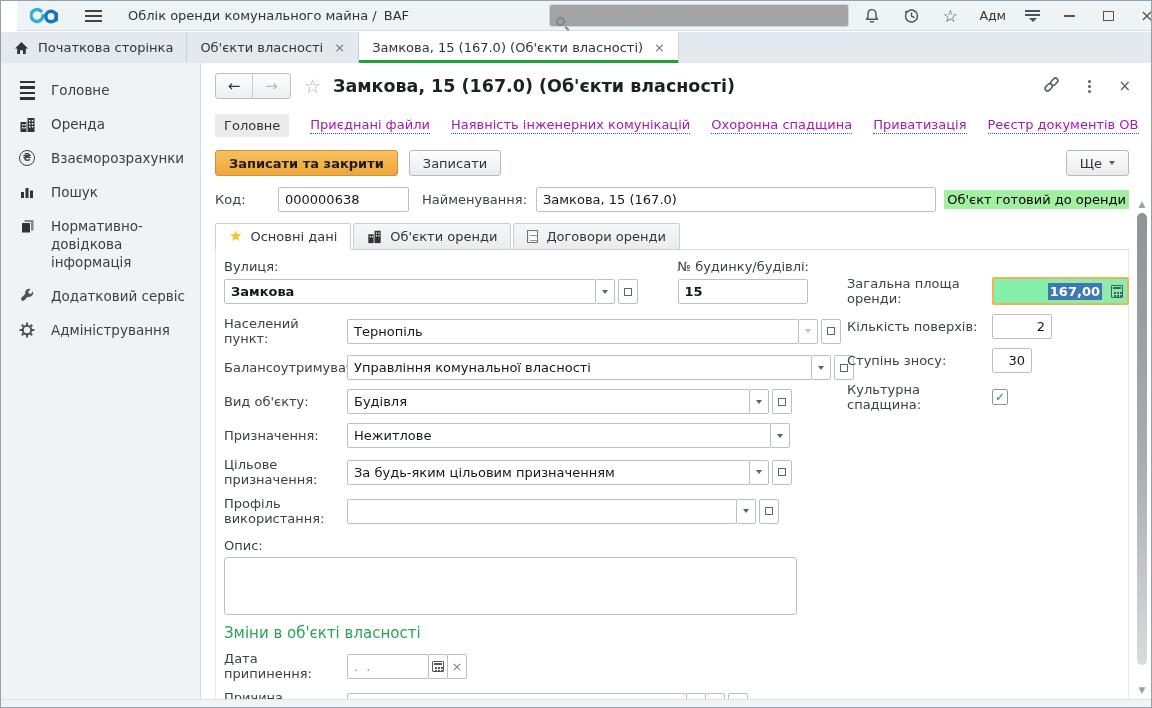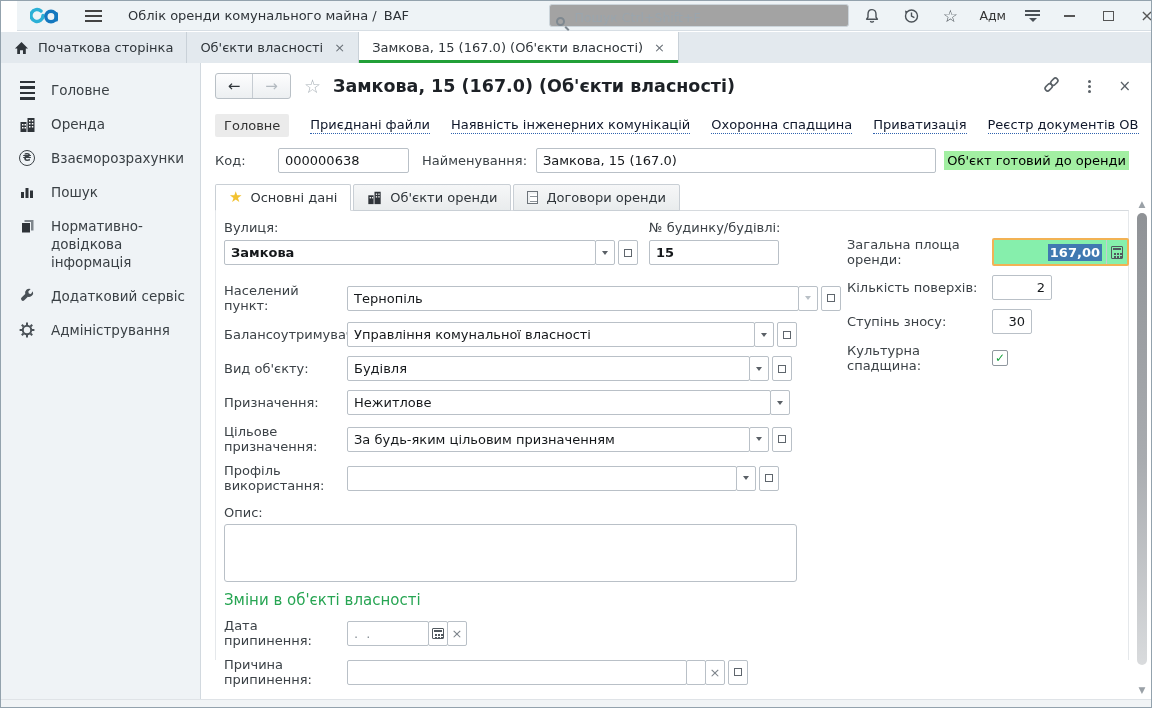--- a/index.html
+++ b/index.html
@@ -64,21 +64,21 @@
   .navbtn.back { color:#2f353a; border-right:1px solid #c6ccd2; }
   .navbtn.fwd { color:#b3bac0; }
   .title-star { margin-left:13px; font-size:19px; color:#a8b0b7; }
   .form-title { margin-left:12px; font-size:17.5px; font-weight:bold; color:#1d2126; white-space:nowrap; }
   .hdr-icons { margin-left:auto; display:flex; align-items:center; gap:27px; }
   .dots3 { display:flex; flex-direction:column; gap:2px; cursor:pointer; }
   .dots3 i { width:3px; height:3px; background:#5a6167; border-radius:50%; }
   .hdr-close { font-size:15px; color:#5a6167; cursor:pointer; }
 
   .navlinks { display:flex; align-items:center; gap:21px; padding:15px 14px 0 13px; font-size:13px; }
-  .navlink { color:#0f172a; cursor:pointer; border-bottom:1px dotted #2f62ae; padding-bottom:1px; white-space:nowrap; }
+  .navlink { color:#a21caf; cursor:pointer; border-bottom:1px dotted #2f62ae; padding-bottom:1px; white-space:nowrap; }
   .navlink.current { background:#ebebeb; color:#333; border-bottom:none; padding:4px 9px; border-radius:2px; }
 
   .cmdrow { display:flex; align-items:center; gap:11px; padding:13px 22px 0 13px; }
   .btn { height:26px; padding:0 13px; border:1px solid #b4bac0; border-radius:3px;
          background:linear-gradient(#fdfdfe,#e9ecee); font-size:13px; color:#2f353a;
          display:flex; align-items:center; gap:7px; cursor:pointer; white-space:nowrap; }
   .btn.primary { background:linear-gradient(#f8c05f,#efa63a); border-color:#c89243; font-weight:bold; color:#1d1d1d; }
   .btn.more { margin-left:auto; }
   .caret { width:0; height:0; border-left:3.5px solid transparent; border-right:3.5px solid transparent;
            border-top:4.5px solid #5a6066; }
@@ -110,21 +110,21 @@
 
   .frow { display:flex; align-items:center; margin-bottom:9px; font-size:13px; color:#3c4247; }
   .flabel { width:123px; flex-shrink:0; }
   .flabel.r { width:145px; }
   .fgroup { display:flex; align-items:center; }
   .sqbtn { width:20px; height:25px; border:1px solid #b9c0c7; border-radius:2px; background:#fff;
            display:flex; align-items:center; justify-content:center; margin-left:-1px; cursor:pointer; flex-shrink:0; }
   .sqbtn.sep { margin-left:3px; }
   .xglyph { font-size:13px; color:#7c838a; line-height:1; }
   .bold { font-weight:bold; }
-  .stackrow { display:flex; margin-bottom:18px; }
+  .stackrow { display:flex; margin-bottom:12px;justify-content:space-between; }
   .stack .slabel { display:block; font-size:13px; color:#3c4247; margin-bottom:5px; }
 
   .ic-open { position:relative; width:8px; height:8px; border:1px solid #5f666d; background:#fff; }
   .ic-open::before { content:""; position:absolute; top:-4px; left:3px; width:7px; height:7px;
                      border:1px solid #5f666d; z-index:-1; }
   .ic-cal { position:relative; width:12px; height:11px; border:1px solid #51585e; border-radius:1px; }
   .ic-cal::before { content:""; position:absolute; left:1px; right:1px; top:1px; height:2px; background:#51585e; }
   .ic-cal::after { content:""; position:absolute; left:2px; top:5px; width:2px; height:2px; background:#51585e;
                    box-shadow:3px 0 #51585e, 6px 0 #51585e, 0 3px #51585e, 3px 3px #51585e, 6px 3px #51585e; }
   .ic-calc { position:relative; width:12px; height:13px; border:1px solid #51585e; border-radius:1px; }
@@ -345,20 +345,28 @@
 
     <div class="navlinks">
       <span class="navlink current">Головне</span>
       <span class="navlink">Приєднані файли</span>
       <span class="navlink">Наявність інженерних комунікацій</span>
       <span class="navlink">Охоронна спадщина</span>
       <span class="navlink">Приватизація</span>
       <span class="navlink">Реєстр документів ОВ</span>
     </div>
 
+    <div class="cmdrow">
+      <div class="btn primary">Записати та закрити</div>
+      <div class="btn">Записати</div>
+      <div class="btn more">
+        <span>Ще</span>
+        <span class="caret"></span>
+      </div>
+    </div>
 
     <div class="coderow">
       <span class="lbl-code">Код:</span>
       <div class="ibox code-input">000000638</div>
       <span class="lbl-name">Найменування:</span>
       <div class="ibox name-input">Замкова, 15 (167.0)</div>
       <span class="badge">Об'єкт готовий до оренди</span>
     </div>
 
     <div class="ptabs">
@@ -416,21 +424,21 @@
               </div>
             <div class="sqbtn sep">
                 <span class="ic-open"></span>
               </div>
           </div>
         </div>
 
         <div class="frow">
           <span class="flabel">Балансоутримувач:</span>
           <div class="fgroup">
-            <div class="ibox" style="width:408px;">Управління комунальної власності</div>
+            <div class="ibox" style="width:465px;">Управління комунальної власності</div>
             <div class="sqbtn">
                 <span class="caret"></span>
               </div>
             <div class="sqbtn sep">
                 <span class="ic-open"></span>
               </div>
           </div>
         </div>
 
         <div class="frow">

